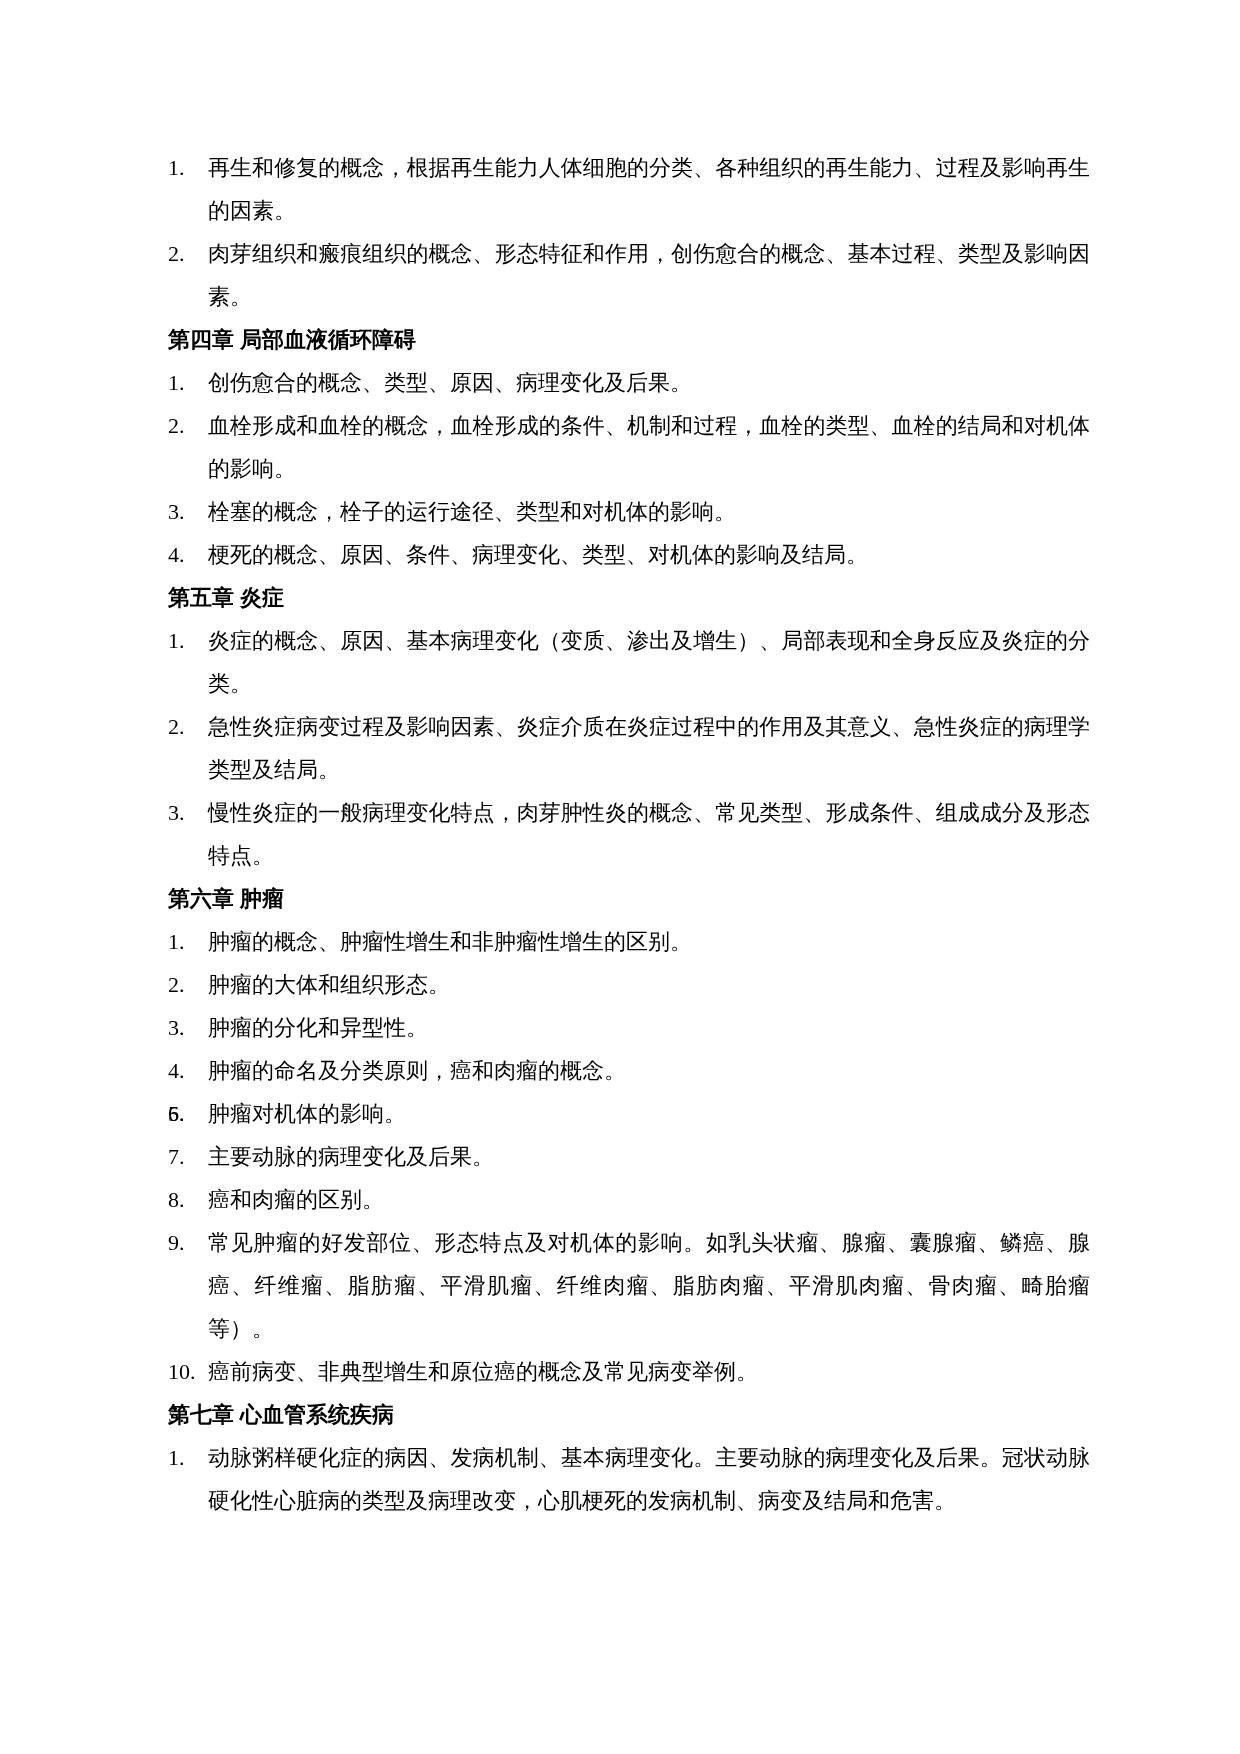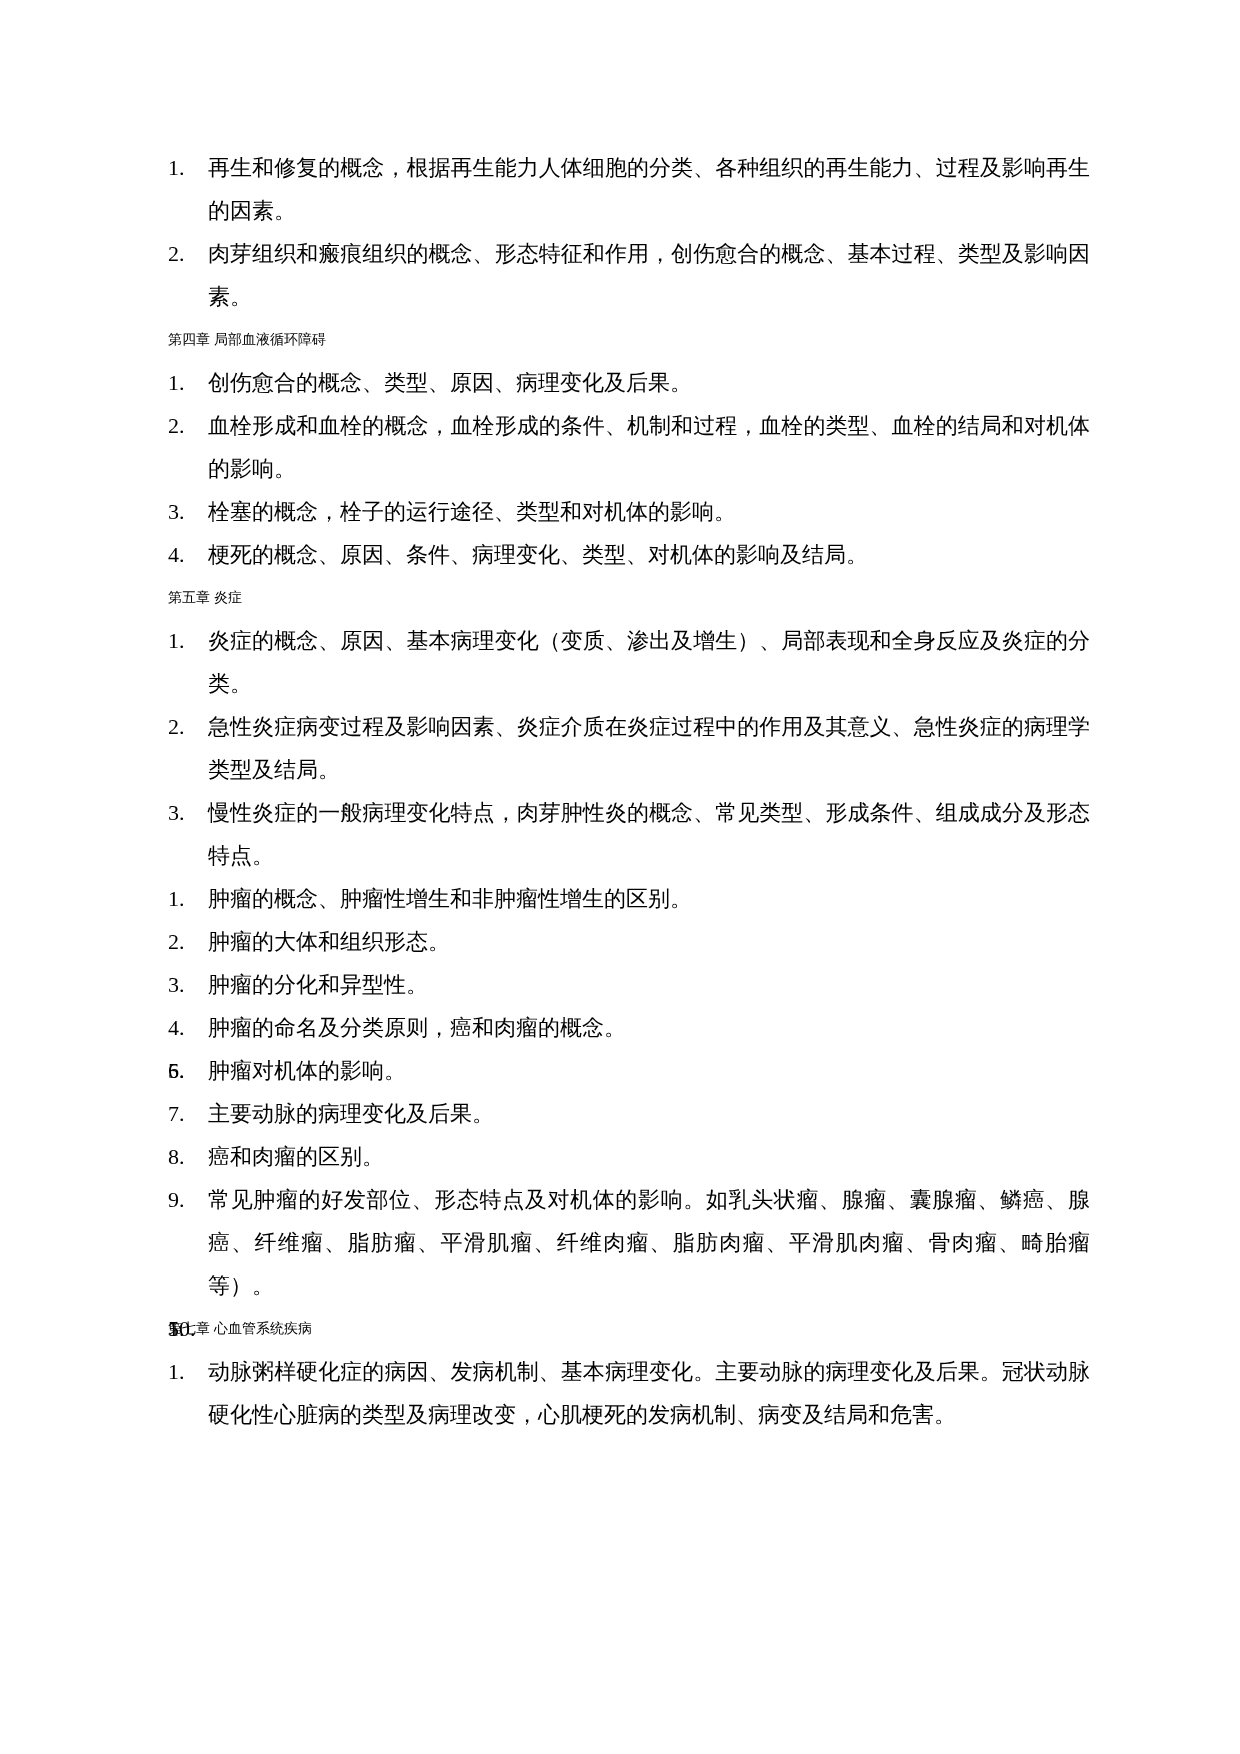--- a/index.html
+++ b/index.html
@@ -21,22 +21,22 @@
   .content {
     position: absolute;
     left: 168px;
     top: 146px;
     width: 922px;
     font-size: 22px;
     line-height: 43px;
   }
   .chapter-heading {
     font-family: "Liberation Sans", "DejaVu Sans", sans-serif;
-    font-weight: normal;
-    font-size: 14px;
+    font-weight: bold;
+    font-size: 22px;
     line-height: 43px;
     white-space: nowrap;
   }
   .list-item {
     position: relative;
     padding-left: 40px;
     text-align: justify;
   }
   .item-num {
     position: absolute;
@@ -54,27 +54,28 @@
       <div class="list-item"><span class="item-num">2.</span><span class="item-text">肉芽组织和瘢痕组织的概念、形态特征和作用，创伤愈合的概念、基本过程、类型及影响因素。</span></div>
       <div class="chapter-heading">第四章 局部血液循环障碍</div>
       <div class="list-item"><span class="item-num">1.</span><span class="item-text">创伤愈合的概念、类型、原因、病理变化及后果。</span></div>
       <div class="list-item"><span class="item-num">2.</span><span class="item-text">血栓形成和血栓的概念，血栓形成的条件、机制和过程，血栓的类型、血栓的结局和对机体的影响。</span></div>
       <div class="list-item"><span class="item-num">3.</span><span class="item-text">栓塞的概念，栓子的运行途径、类型和对机体的影响。</span></div>
       <div class="list-item"><span class="item-num">4.</span><span class="item-text">梗死的概念、原因、条件、病理变化、类型、对机体的影响及结局。</span></div>
       <div class="chapter-heading">第五章 炎症</div>
       <div class="list-item"><span class="item-num">1.</span><span class="item-text">炎症的概念、原因、基本病理变化（变质、渗出及增生）、局部表现和全身反应及炎症的分类。</span></div>
       <div class="list-item"><span class="item-num">2.</span><span class="item-text">急性炎症病变过程及影响因素、炎症介质在炎症过程中的作用及其意义、急性炎症的病理学类型及结局。</span></div>
       <div class="list-item"><span class="item-num">3.</span><span class="item-text">慢性炎症的一般病理变化特点，肉芽肿性炎的概念、常见类型、形成条件、组成成分及形态特点。</span></div>
+      <div class="chapter-heading">第六章 肿瘤</div>
       <div class="list-item"><span class="item-num">1.</span><span class="item-text">肿瘤的概念、肿瘤性增生和非肿瘤性增生的区别。</span></div>
       <div class="list-item"><span class="item-num">2.</span><span class="item-text">肿瘤的大体和组织形态。</span></div>
       <div class="list-item"><span class="item-num">3.</span><span class="item-text">肿瘤的分化和异型性。</span></div>
       <div class="list-item"><span class="item-num">4.</span><span class="item-text">肿瘤的命名及分类原则，癌和肉瘤的概念。</span></div>
       <div class="list-item"><span class="item-num">5.</span></div>
       <div class="list-item"><span class="item-num">6.</span><span class="item-text">肿瘤对机体的影响。</span></div>
       <div class="list-item"><span class="item-num">7.</span><span class="item-text">主要动脉的病理变化及后果。</span></div>
       <div class="list-item"><span class="item-num">8.</span><span class="item-text">癌和肉瘤的区别。</span></div>
       <div class="list-item"><span class="item-num">9.</span><span class="item-text">常见肿瘤的好发部位、形态特点及对机体的影响。如乳头状瘤、腺瘤、囊腺瘤、鳞癌、腺癌、纤维瘤、脂肪瘤、平滑肌瘤、纤维肉瘤、脂肪肉瘤、平滑肌肉瘤、骨肉瘤、畸胎瘤等）。</span></div>
-      <div class="list-item"><span class="item-num">10.</span></div>
+      <div class="list-item"><span class="item-num">10.</span><span class="item-text">癌前病变、非典型增生和原位癌的概念及常见病变举例。</span></div>
       <div class="list-item"><span class="item-num">5.</span></div>
       <div class="chapter-heading">第七章 心血管系统疾病</div>
       <div class="list-item"><span class="item-num">1.</span><span class="item-text">动脉粥样硬化症的病因、发病机制、基本病理变化。主要动脉的病理变化及后果。冠状动脉硬化性心脏病的类型及病理改变，心肌梗死的发病机制、病变及结局和危害。</span></div>
     </div>
 </div>
 
 </body></html>

